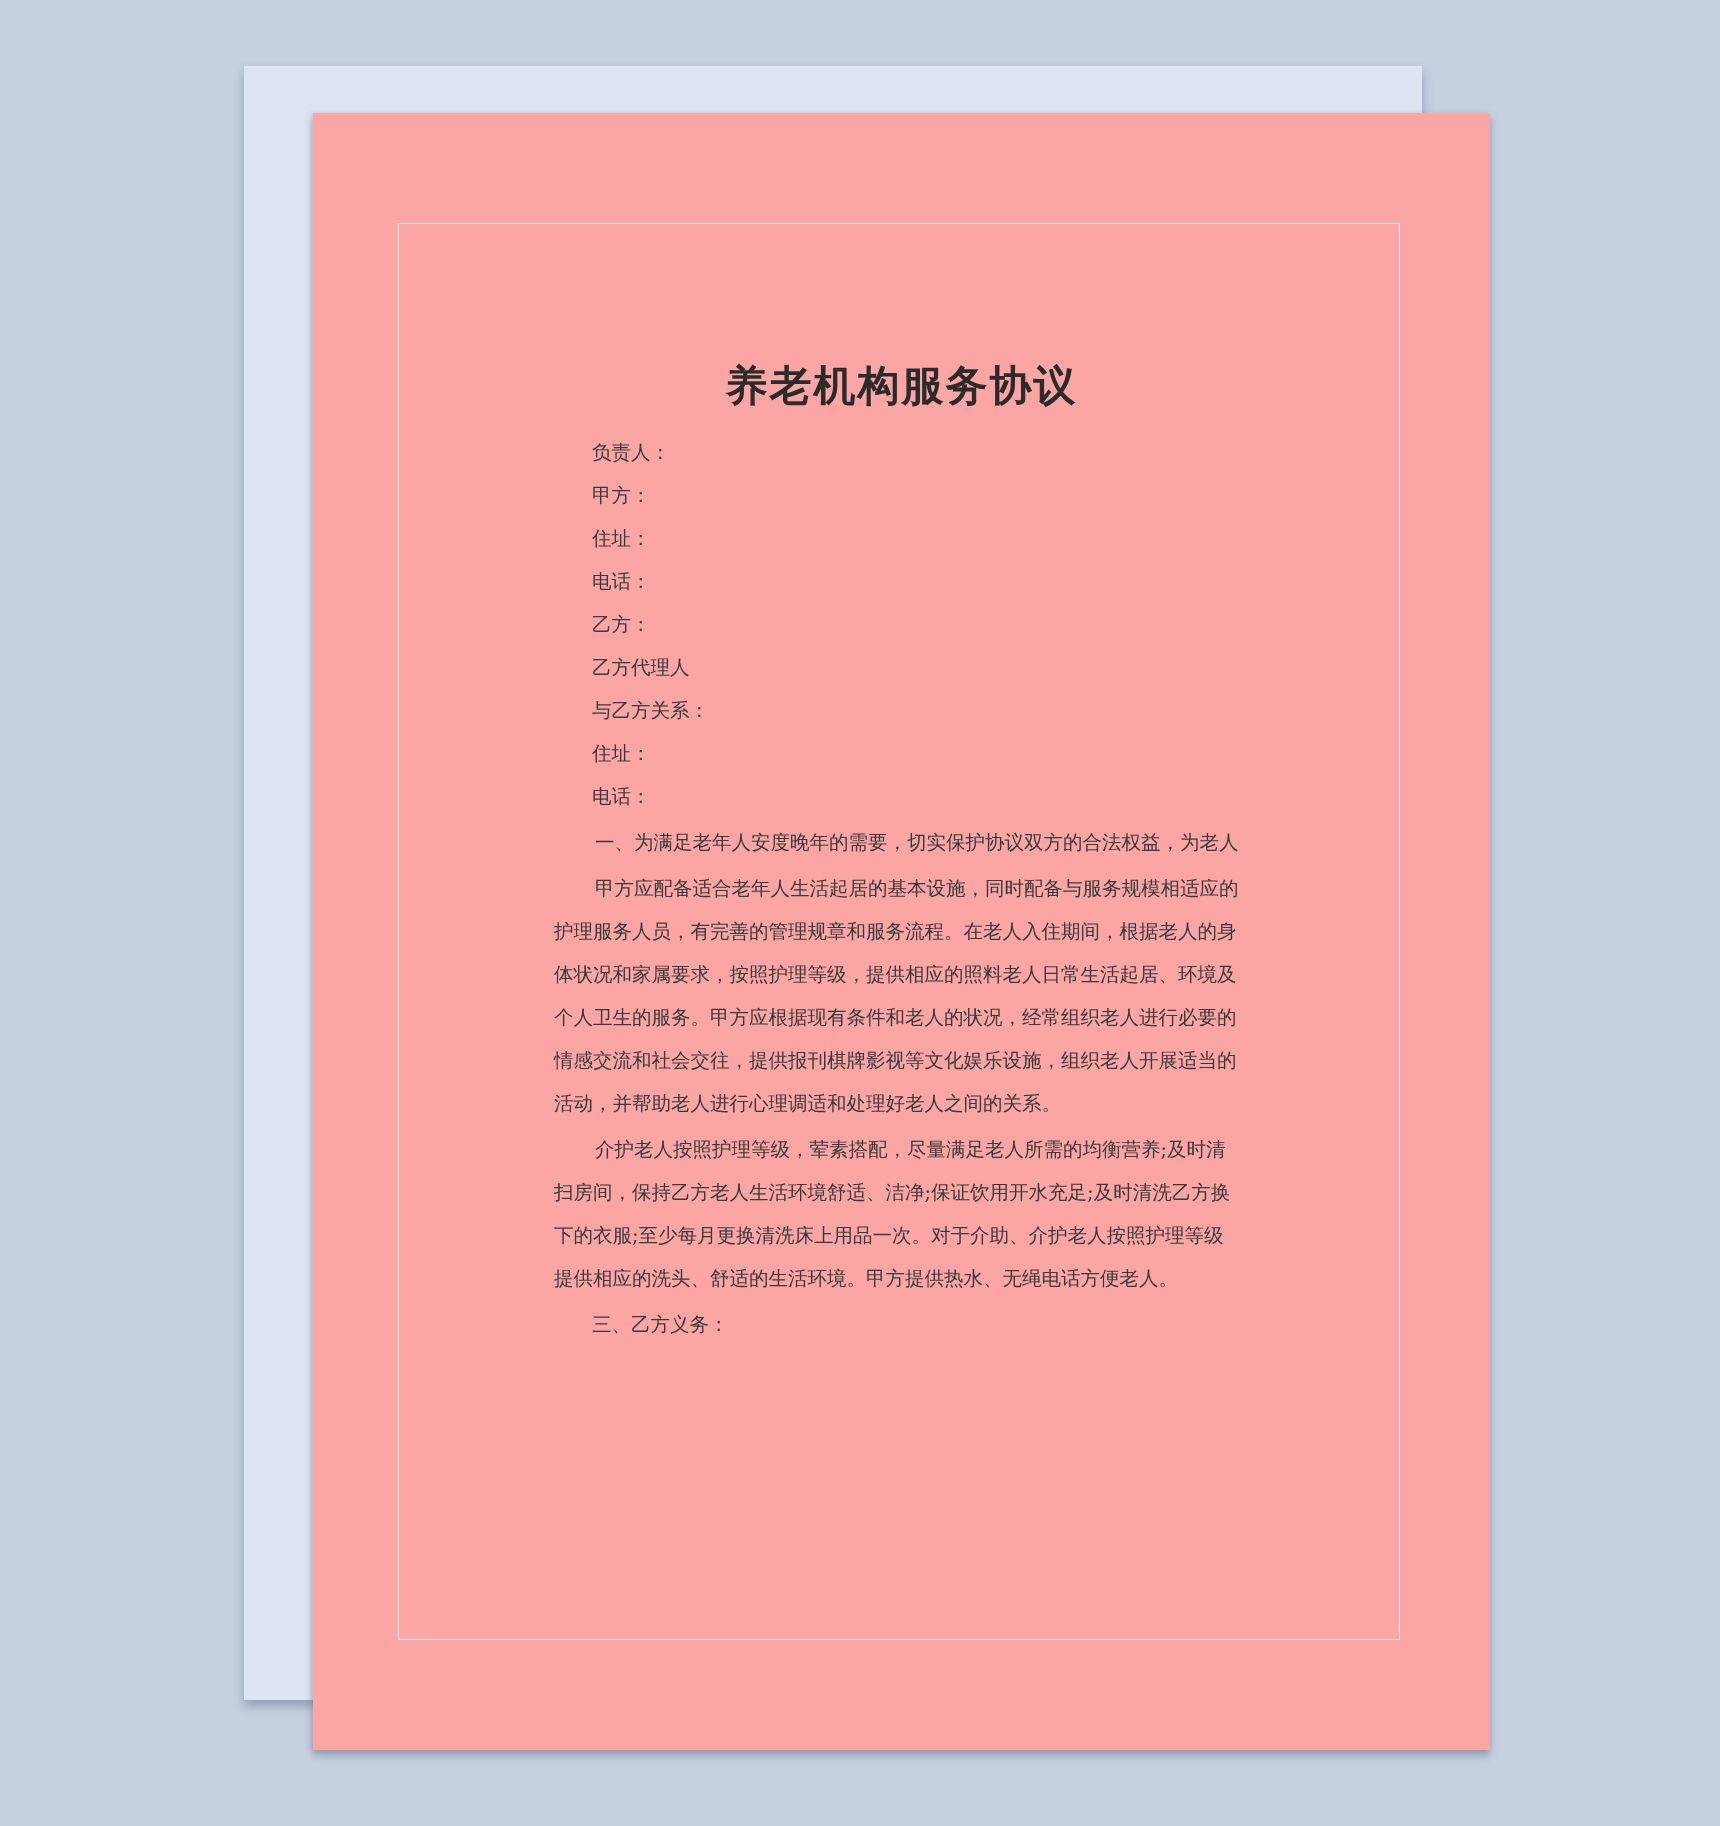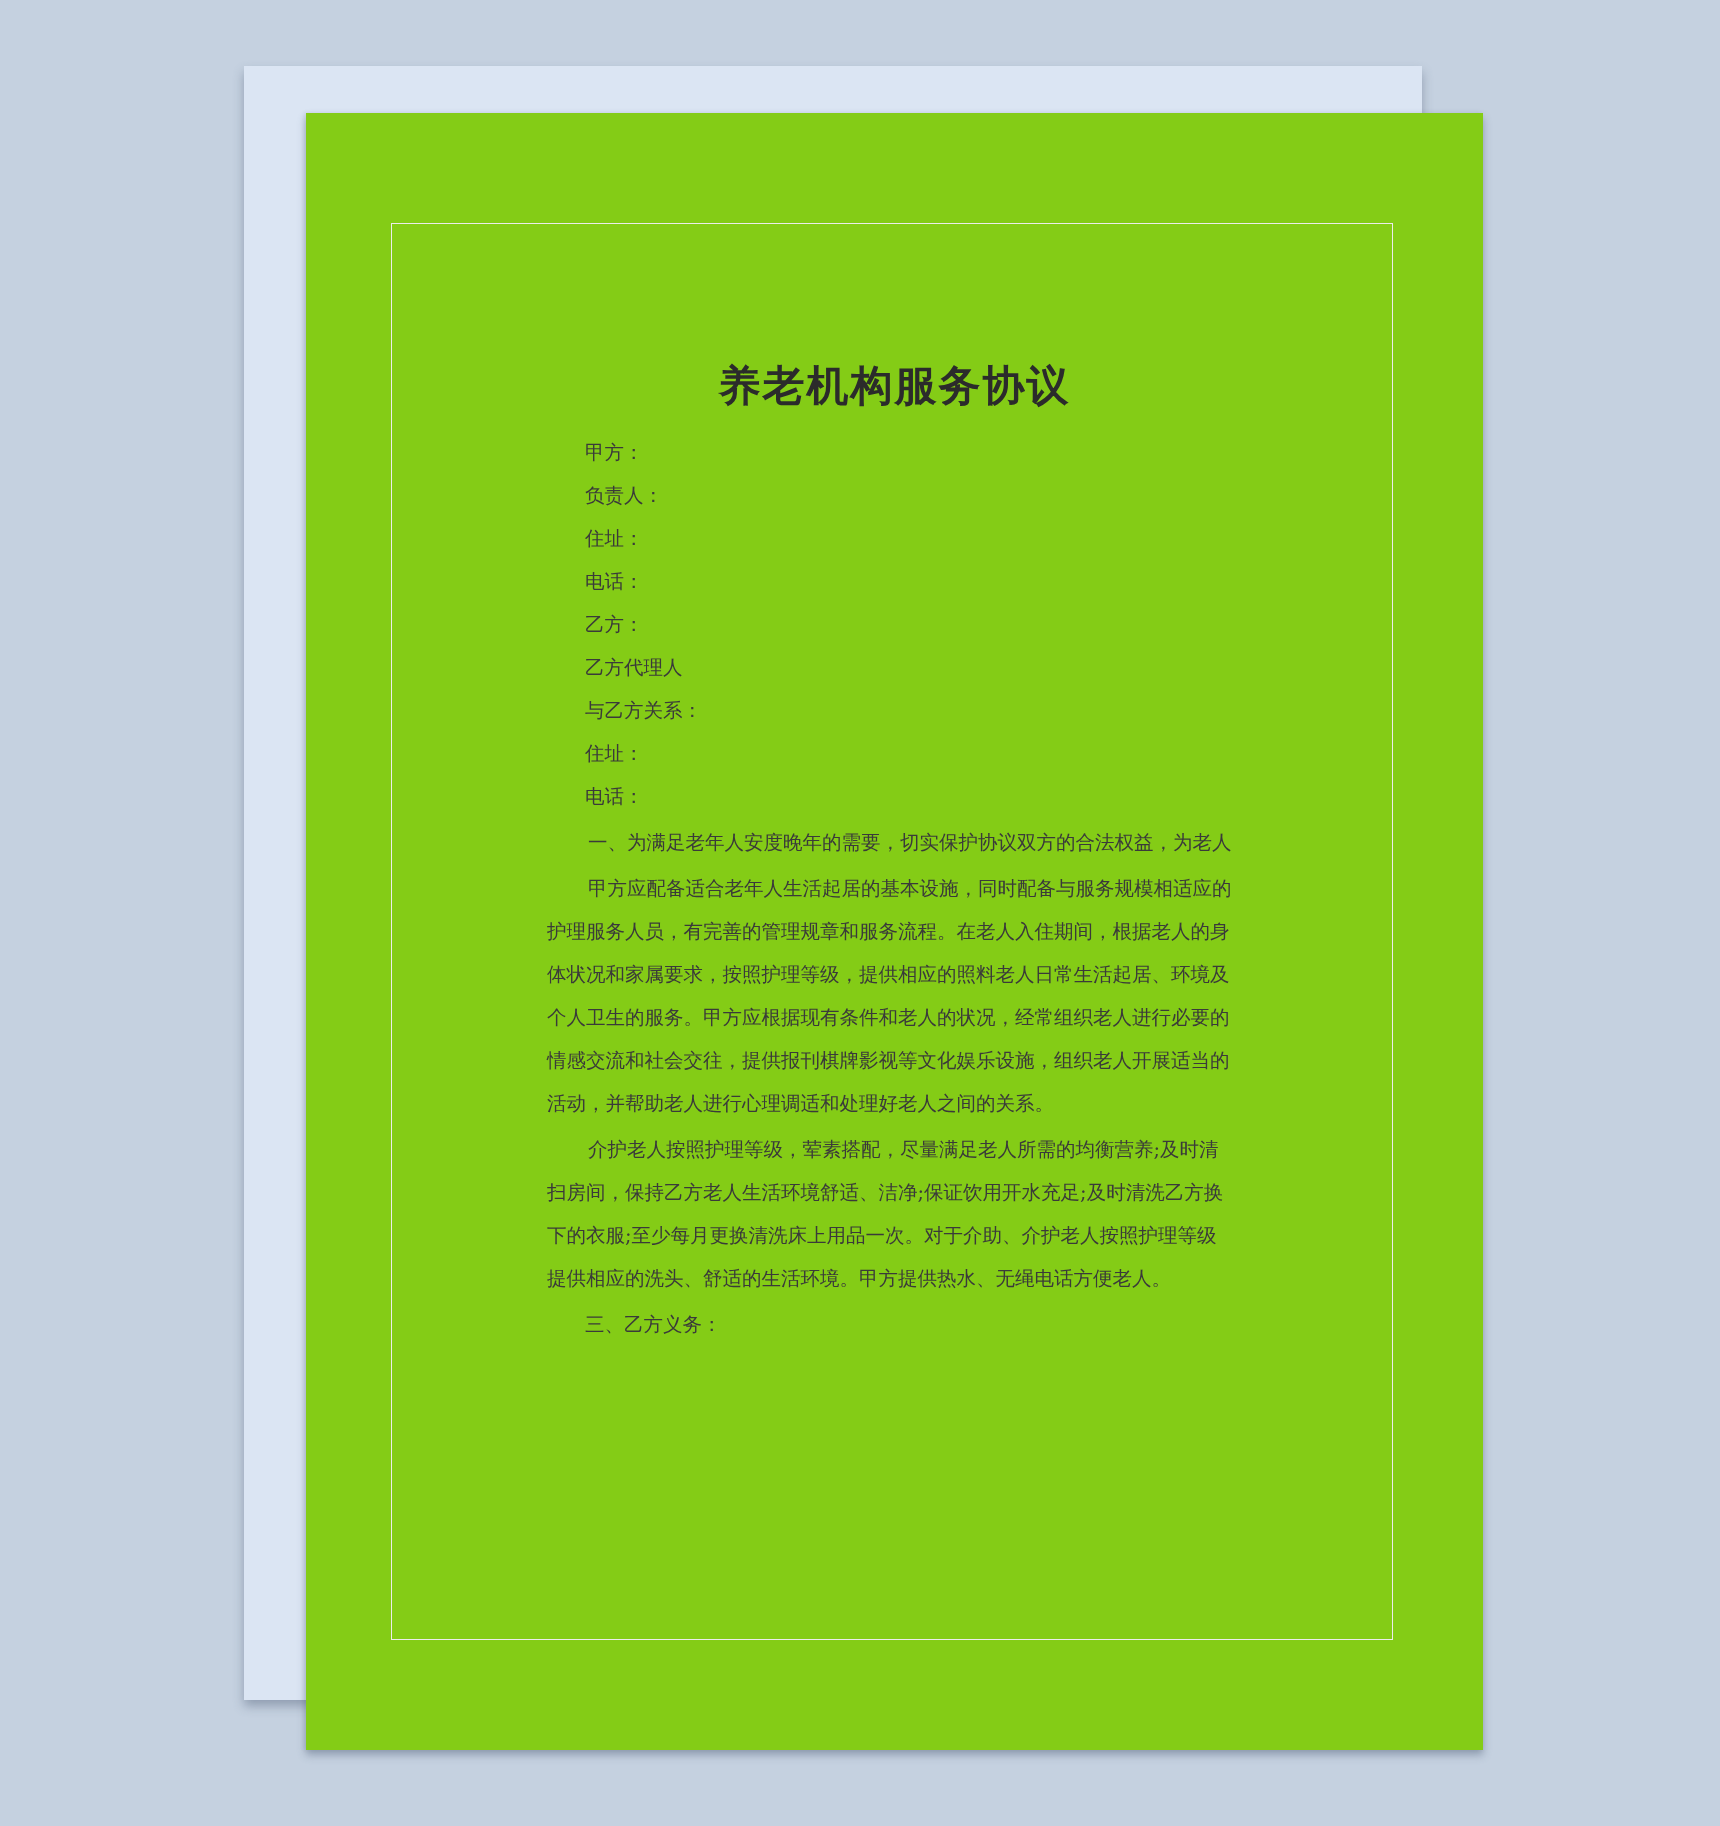--- a/index.html
+++ b/index.html
@@ -18,25 +18,25 @@
       position: absolute;
       left: 244px;
       top: 66px;
       width: 1178px;
       height: 1634px;
       background: #dbe5f3;
       box-shadow: 0 6px 10px rgba(80, 95, 120, 0.45);
     }
     .front-sheet {
       position: absolute;
-      left: 306px;
+      left: 313px;
       top: 113px;
       width: 1177px;
       height: 1637px;
-      background: #84cc16;
+      background: #fca5a5;
       box-shadow: 0 5px 8px rgba(80, 95, 120, 0.45), -2px 0 4px rgba(80, 95, 120, 0.12);
     }
     .margin-frame {
       position: absolute;
       left: 85px;
       top: 110px;
       width: 1002px;
       height: 1417px;
       border: 1px solid #ececec;
       box-sizing: border-box;
@@ -91,22 +91,22 @@
 <body>
 
 <div class="back-sheet"></div>
 
 <div class="front-sheet">
   <div class="margin-frame"></div>
 
   <div class="doc-title">养老机构服务协议</div>
 
   <div class="content">
+    <div class="field-line">负责人：</div>
     <div class="field-line">甲方：</div>
-    <div class="field-line">负责人：</div>
     <div class="field-line">住址：</div>
     <div class="field-line">电话：</div>
     <div class="field-line">乙方：</div>
     <div class="field-line">乙方代理人</div>
     <div class="field-line">与乙方关系：</div>
     <div class="field-line">住址：</div>
     <div class="field-line">电话：</div>
 
     <div class="para" style="text-indent:0;">
       <span class="line indent">一、为满足老年人安度晚年的需要，切实保护协议双方的合法权益，为老人</span>

